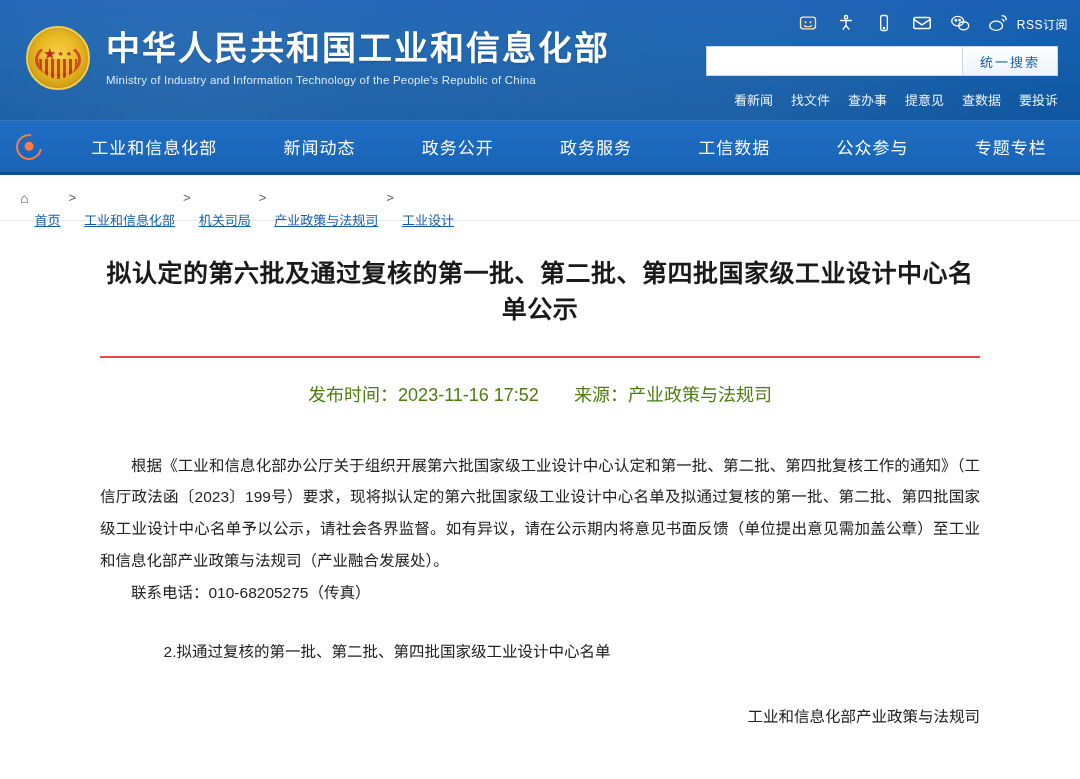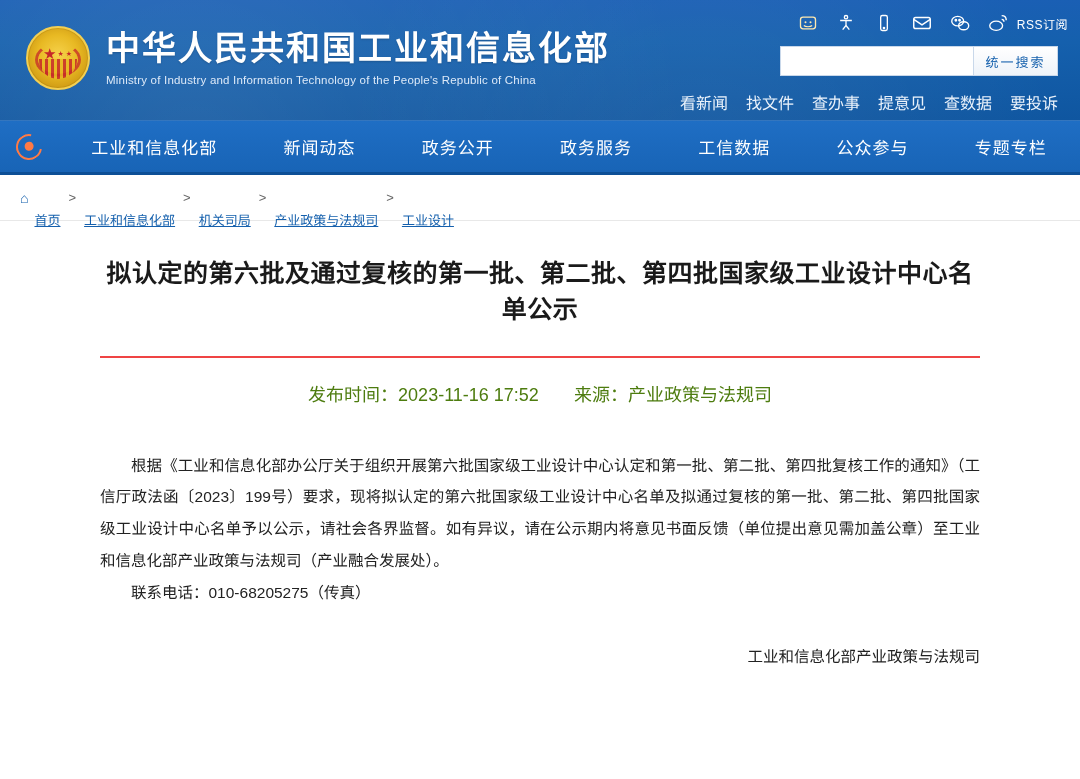--- a/index.html
+++ b/index.html
@@ -119,21 +119,21 @@
     letter-spacing: .2px;
   }
 
   
   .search-wrap {
     position: absolute;
     right: 22px;
     top: 46px;
     display: flex;
     align-items: stretch;
-    width: 278px;
+    width: 352px;
     height: 30px;
   }
   .search-input {
     flex: 1;
     border: 1px solid #c9d8ea;
     border-right: none;
     background: #ffffff;
     padding: 0 8px;
     font-size: 13px;
     outline: none;
@@ -150,21 +150,21 @@
   }
   .quicklinks {
     position: absolute;
     right: 22px;
     top: 90px;
     display: flex;
     gap: 18px;
   }
   .quicklinks a {
     color: #eaf2fb;
-    font-size: 16px;
+    font-size: 13px;
     text-decoration: none;
     text-align: center;
   }
 
   
   .nav {
     height: 52px;
     background: linear-gradient(180deg,#1f6ec4 0%, #1864b6 100%);
     display: flex;
     align-items: center;
@@ -396,20 +396,21 @@
     <div>
       <span>来源：</span><span>产业政策与法规司</span>
     </div>
   </div>
 
   <div class="art-body">
     <p class="indent2">根据《工业和信息化部办公厅关于组织开展第六批国家级工业设计中心认定和第一批、第二批、第四批复核工作的通知》（工信厅政法函〔2023〕199号）要求，现将拟认定的第六批国家级工业设计中心名单及拟通过复核的第一批、第二批、第四批国家级工业设计中心名单予以公示，请社会各界监督。如有异议，请在公示期内将意见书面反馈（单位提出意见需加盖公章）至工业和信息化部产业政策与法规司（产业融合发展处）。</p>
     <p class="indent2">联系电话：010-68205275（传真）</p>
 
     <div class="attach-block">
+      <p class="attach-line2"><span>2.拟通过复核的第一批、第二批、第四批国家级工业设计中心名单</span></p>
     </div>
 
     <div class="sign">
       <div>工业和信息化部产业政策与法规司</div>
 
     </div>
   </div>
 
 </div>
 

